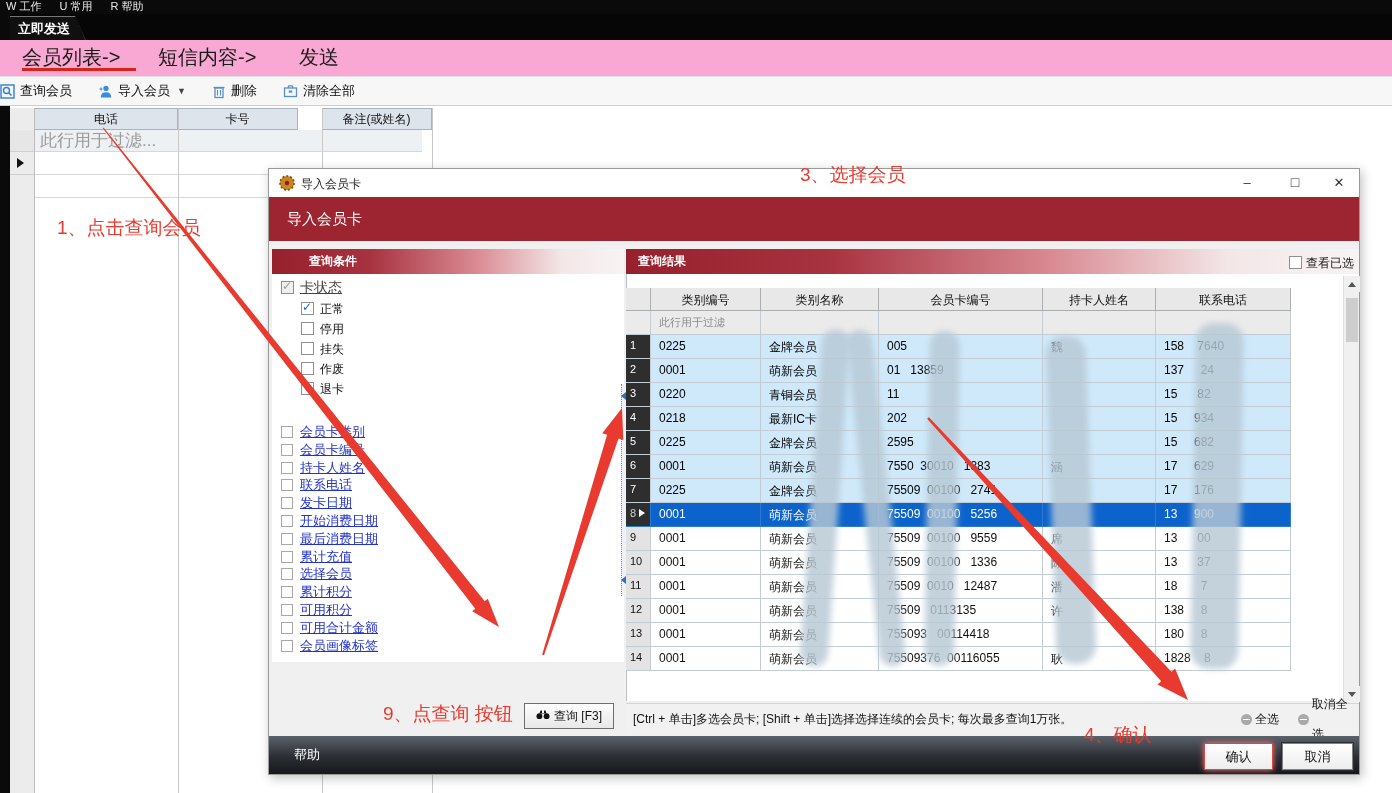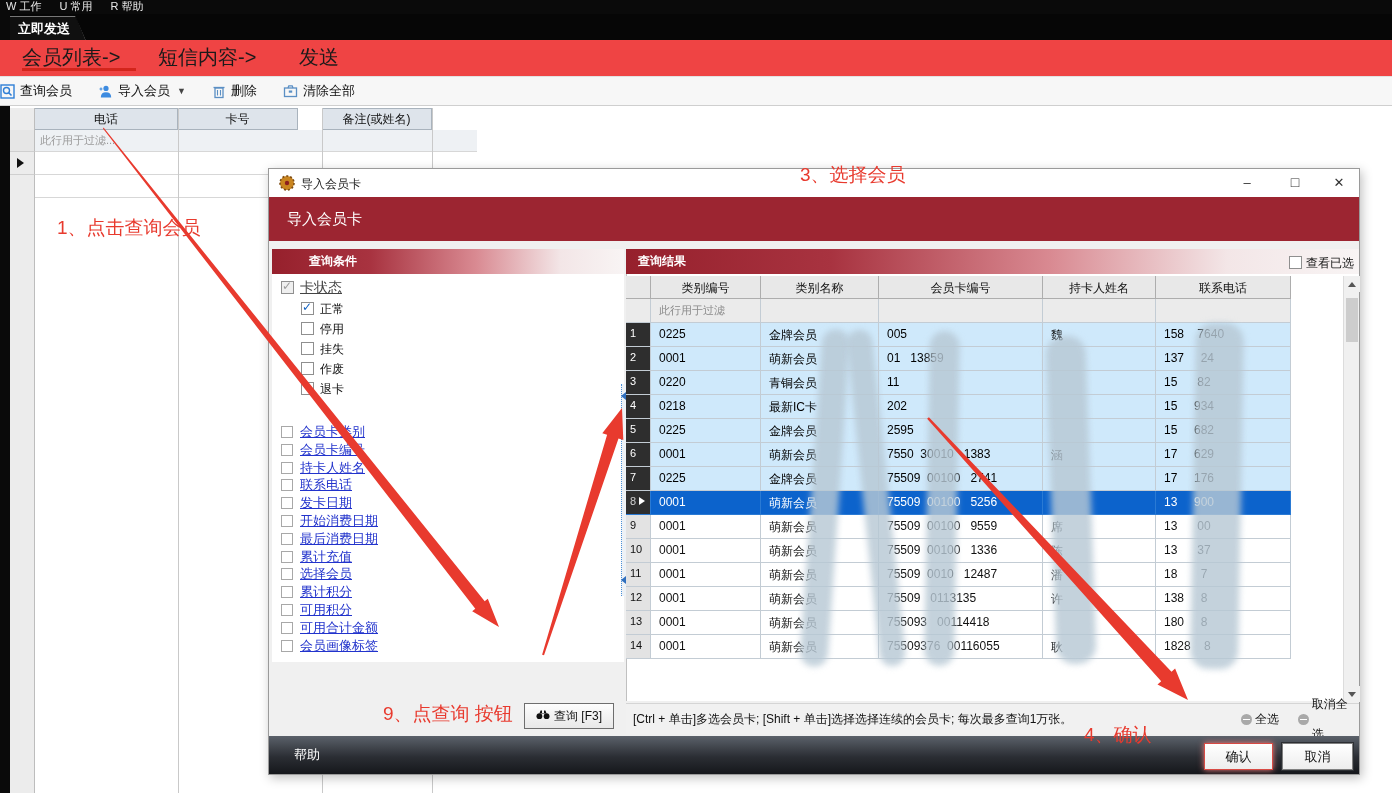--- a/index.html
+++ b/index.html
@@ -13,39 +13,39 @@
   #menubar span{white-space:pre;}
   #tabrow{left:0;top:14px;width:1392px;height:26px;background:#060606;}
   #wintab{position:absolute;left:8px;top:2px;height:24px;padding:0 16px 0 10px;background:#101010;
           color:#fff;font-size:13px;font-weight:bold;line-height:24px;
           clip-path:polygon(0 0,86% 0,100% 100%,0 100%);border-top:1px solid #777;}
   #wintab::after{content:"";position:absolute;right:4px;top:0;width:1px;height:100%;
           background:#999;transform:skewX(22deg);}
   #leftstrip{left:0;top:14px;width:10px;height:779px;background:#0a0a0a;}
 
   
-  #steps{left:0;top:40px;width:1392px;height:36px;background:#ef4444;}
+  #steps{left:0;top:40px;width:1392px;height:36px;background:#f9a8d4;}
   .step{position:absolute;top:4px;font-size:20px;color:#1a1a1a;white-space:pre;}
   #step-underline{position:absolute;left:22px;top:28px;width:114px;height:3px;background:#d3251c;}
 
   
   #toolbar{left:0;top:76px;width:1392px;height:30px;background:#f7f7f7;
            border-top:1px solid #e2e2e2;border-bottom:1px solid #cfcfcf;box-sizing:border-box;
            display:flex;align-items:center;gap:26px;}
   .tbtn{display:flex;align-items:center;gap:5px;font-size:13px;color:#111;cursor:default;}
   .tbtn svg{display:block;}
   .caret{font-size:9px;color:#444;margin-left:2px;}
 
   
   .vline{position:absolute;top:108px;width:1px;height:685px;background:#c9c9c9;}
   #gsel{left:10px;top:108px;width:25px;height:685px;background:#ececec;border-right:1px solid #bdbdbd;box-sizing:border-box;}
   .ghead{position:absolute;top:108px;height:22px;background:#dee4eb;border:1px solid #a9b3bd;border-left:none;
          box-sizing:border-box;font-size:12px;color:#111;text-align:center;line-height:21px;}
   .grow{position:absolute;height:22px;border-bottom:1px solid #d7d7d7;box-sizing:border-box;}
-  #gfilter{left:35px;top:130px;width:442px;background:#eef1f4;font-size:11px;color:#9a9a9a;
+  #gfilter{left:35px;top:130px;width:387px;background:#eef1f4;font-size:17px;color:#9a9a9a;
            line-height:21px;padding-left:5px;}
   #gdata{left:35px;top:152px;width:397px;height:23px;background:#fff;}
   #grow2{left:35px;top:175px;width:397px;height:23px;background:#fff;}
   #gselfilter{left:10px;top:130px;width:25px;height:22px;background:#e6e6e6;border-right:1px solid #bdbdbd;border-bottom:1px solid #cfcfcf;box-sizing:border-box;}
   #gseldata{left:10px;top:152px;width:25px;height:23px;background:#ececec;border-right:1px solid #bdbdbd;border-bottom:1px solid #cfcfcf;box-sizing:border-box;}
   #rowptr{width:0;height:0;border-left:7px solid #111;border-top:5px solid transparent;
           border-bottom:5px solid transparent;margin:6px 0 0 7px;}
 
   
   #dialog{left:268px;top:168px;width:1092px;height:607px;background:#f0f0f0;
@@ -87,21 +87,21 @@
   
   #splitter{left:352px;top:215px;width:8px;height:212px;background:#eef2f6;
             border-left:1px dotted #4a90d9;border-right:1px dotted #4a90d9;box-sizing:border-box;}
   .spl-arrow{position:absolute;left:-1px;width:0;height:0;border-right:5px solid #2f6fbe;
              border-top:4px solid transparent;border-bottom:4px solid transparent;}
 
   
   #rcheck{position:absolute;left:1020px;top:86px;font-size:12px;color:#111;font-weight:normal;}
   #rcheck .cb{margin-right:4px;}
   #rtablebg{left:357px;top:105px;width:733px;height:427px;background:#fff;border-left:1px solid #c0c0c0;box-sizing:border-box;}
-  #rtable{position:absolute;left:357px;top:107px;border-radius:24px;}
+  #rtable{position:absolute;left:357px;top:119px;border-radius:24px;}
   .trow{display:flex;height:24px;box-sizing:border-box;font-size:12px;}
   .trow>div{box-sizing:border-box;border-right:1px solid #c3ccd4;border-bottom:1px solid #c3ccd4;
             padding:4px 0 0 8px;white-space:pre;overflow:hidden;}
   .c0{width:25px;padding-left:4px !important;font-size:11px;}
   .c1{width:110px;} .c2{width:118px;} .c3{width:164px;} .c4{width:113px;} .c5{width:135px;}
   .thead{height:23px;}
   .thead>div{background:#e8e8e8;border-color:#adadad;text-align:center;padding-left:0 !important;color:#111;}
   .tfilter>div{background:#ebebeb;color:#8a8a8a;font-size:11px;}
   .trow.sel>div{background:#cfe9fb;}
   .trow.sel .c0{background:#2e2e2e;color:#fff;}

